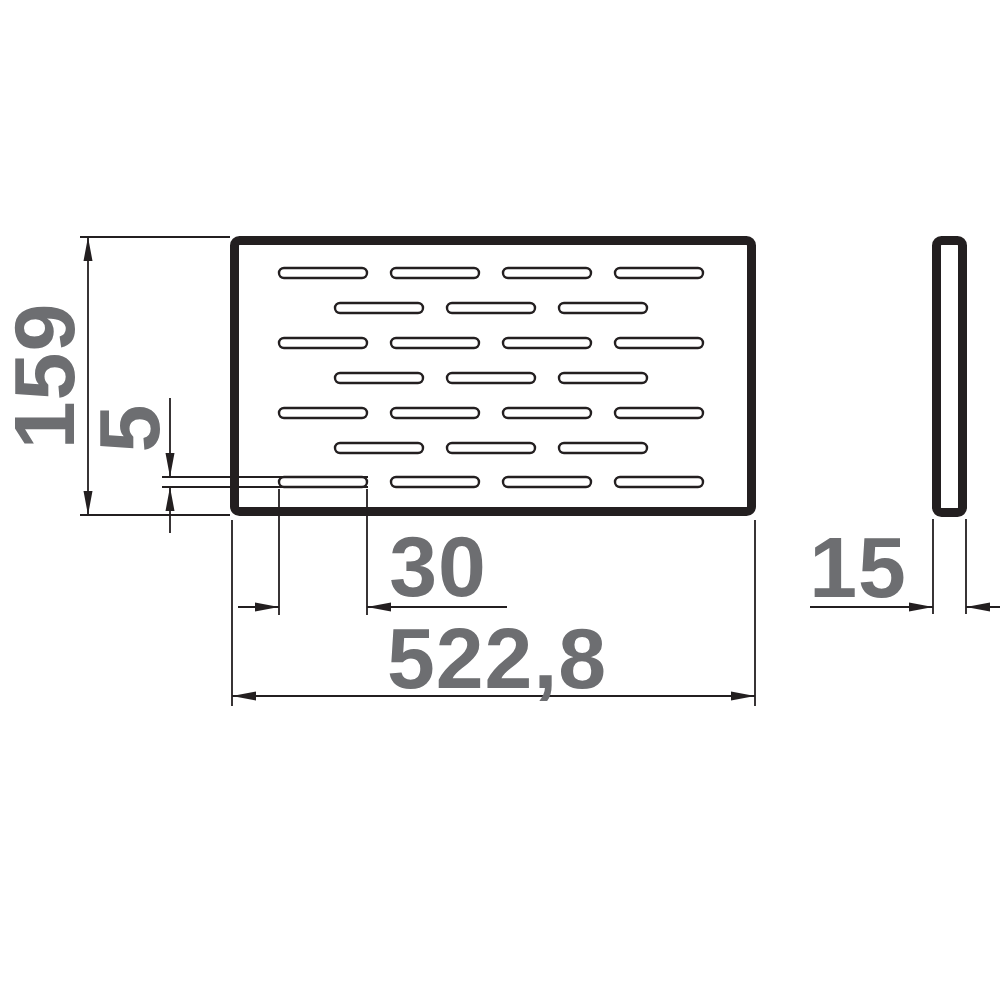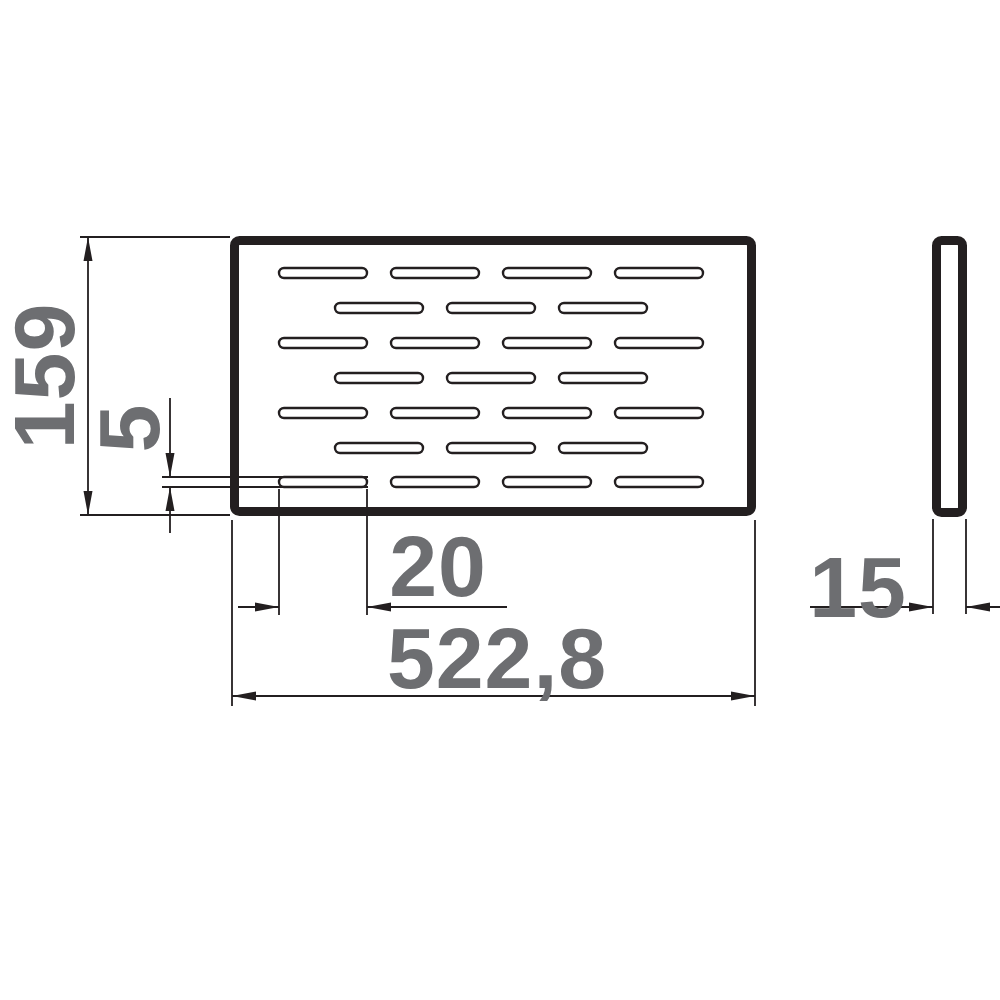--- a/index.html
+++ b/index.html
@@ -118,18 +118,18 @@
       <line x1="966" y1="607" x2="1000" y2="607"></line>
     </g>
     <path d="M933 607 L909 602.5 L909 611.5 Z" fill="#231f20"></path>
     <path d="M966 607 L990 602.5 L990 611.5 Z" fill="#231f20"></path>
   </svg>
 
   <div class="dim-label rotated" style="left:44px;  top:376px;">159</div>
 
   <div class="dim-label rotated" style="left:129px; top:428px;">5</div>
 
-  <div class="dim-label" style="left:438px; top:566px;">20</div>
+  <div class="dim-label" style="left:438px; top:566px;">30</div>
 
   <div class="dim-label" style="left:497px; top:658px;">522,8</div>
 
-  <div class="dim-label" style="left:858px; top:567px;margin-top:20px;">15</div>
+  <div class="dim-label" style="left:858px; top:567px;">15</div>
 </div>
 
 </body></html>

